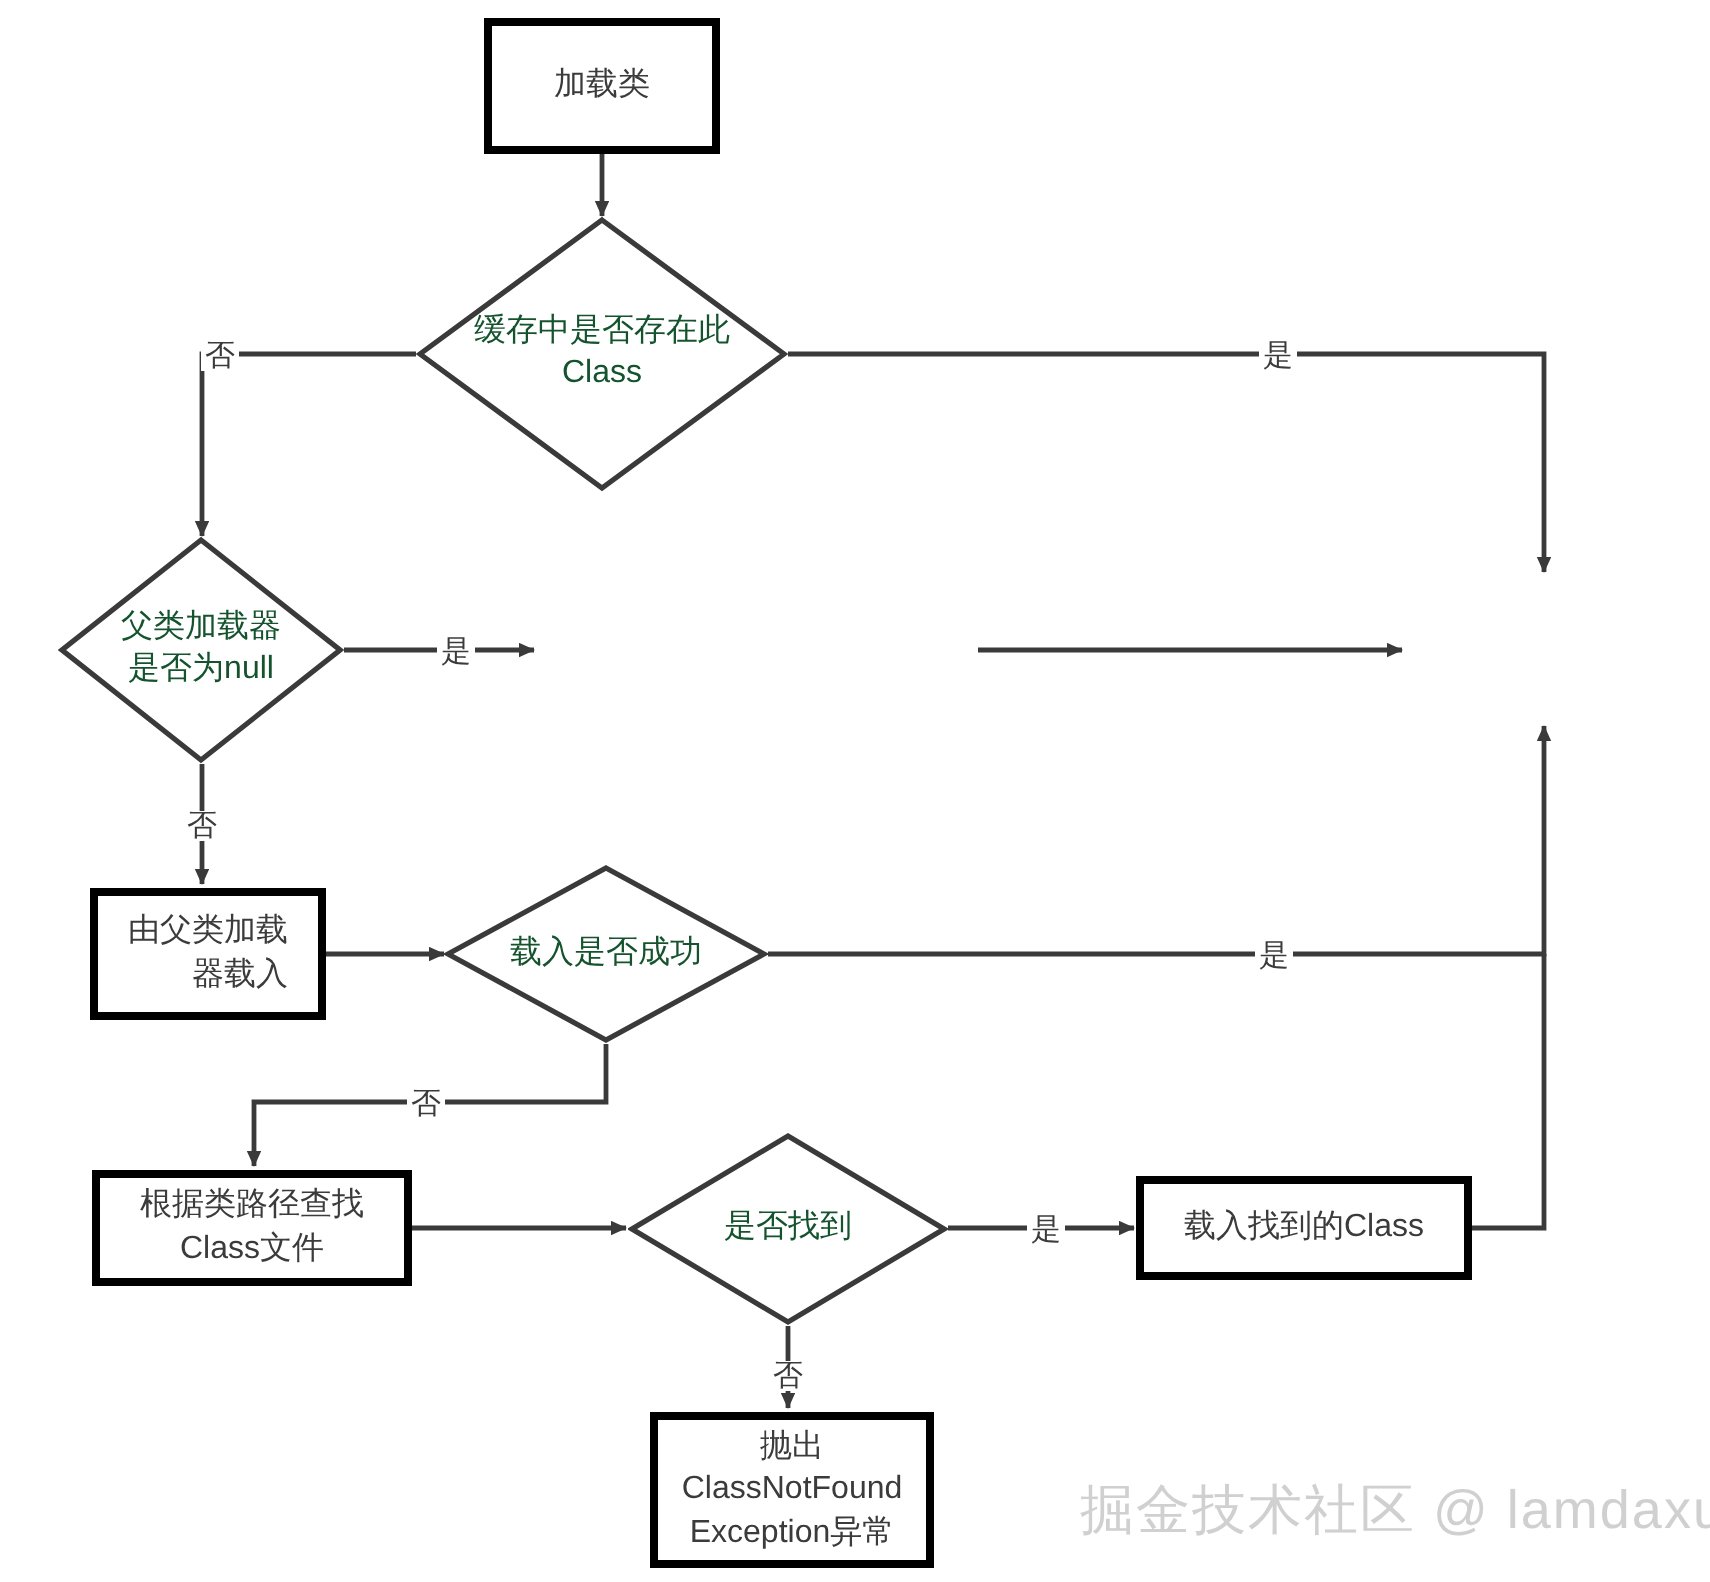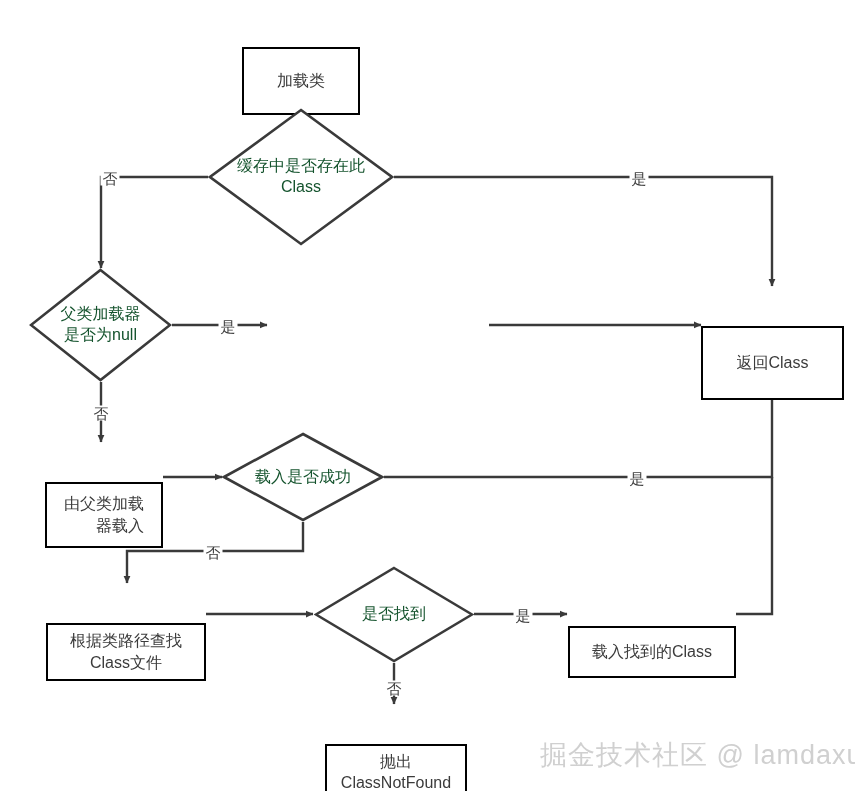--- a/index.html
+++ b/index.html
@@ -30,23 +30,22 @@
     display: flex;
     align-items: center;
     justify-content: center;
     text-align: center;
     color: #3b3b3b;
     font-size: 16px;
     line-height: 1.35;
     white-space: pre-line;
   }
   .node.box {
-    border: 2px solid #000000;
+    border: 4px solid #000000;
     background: #ffffff;
-    margin-top: 38px;
   }
   .node.diamond-wrap {
     background: transparent;
   }
   .diamond-shape {
     position: absolute;
     left: 0;
     top: 0;
     width: 100%;
     height: 100%;
@@ -118,23 +117,20 @@
 
       <path d="M394,663 L394,704" marker-end="url(#arrow)"></path>
     </g>
   </svg>
 
   <div class="node box" style="left:242px; top:9px; width:118px; height:68px;">
     <span>加载类</span>
   </div>
 
 
-  <div class="node box" style="left:701px; top:288px; width:143px; height:74px;">
-    <span>返回Class</span>
-  </div>
 
   <div class="node box" style="left:45px; top:444px; width:118px; height:66px;text-align:right;">
     <span>由父类加载
 器载入</span>
   </div>
 
   <div class="node box" style="left:46px; top:585px; width:160px; height:58px;">
     <span>根据类路径查找
 Class文件</span>
   </div>

